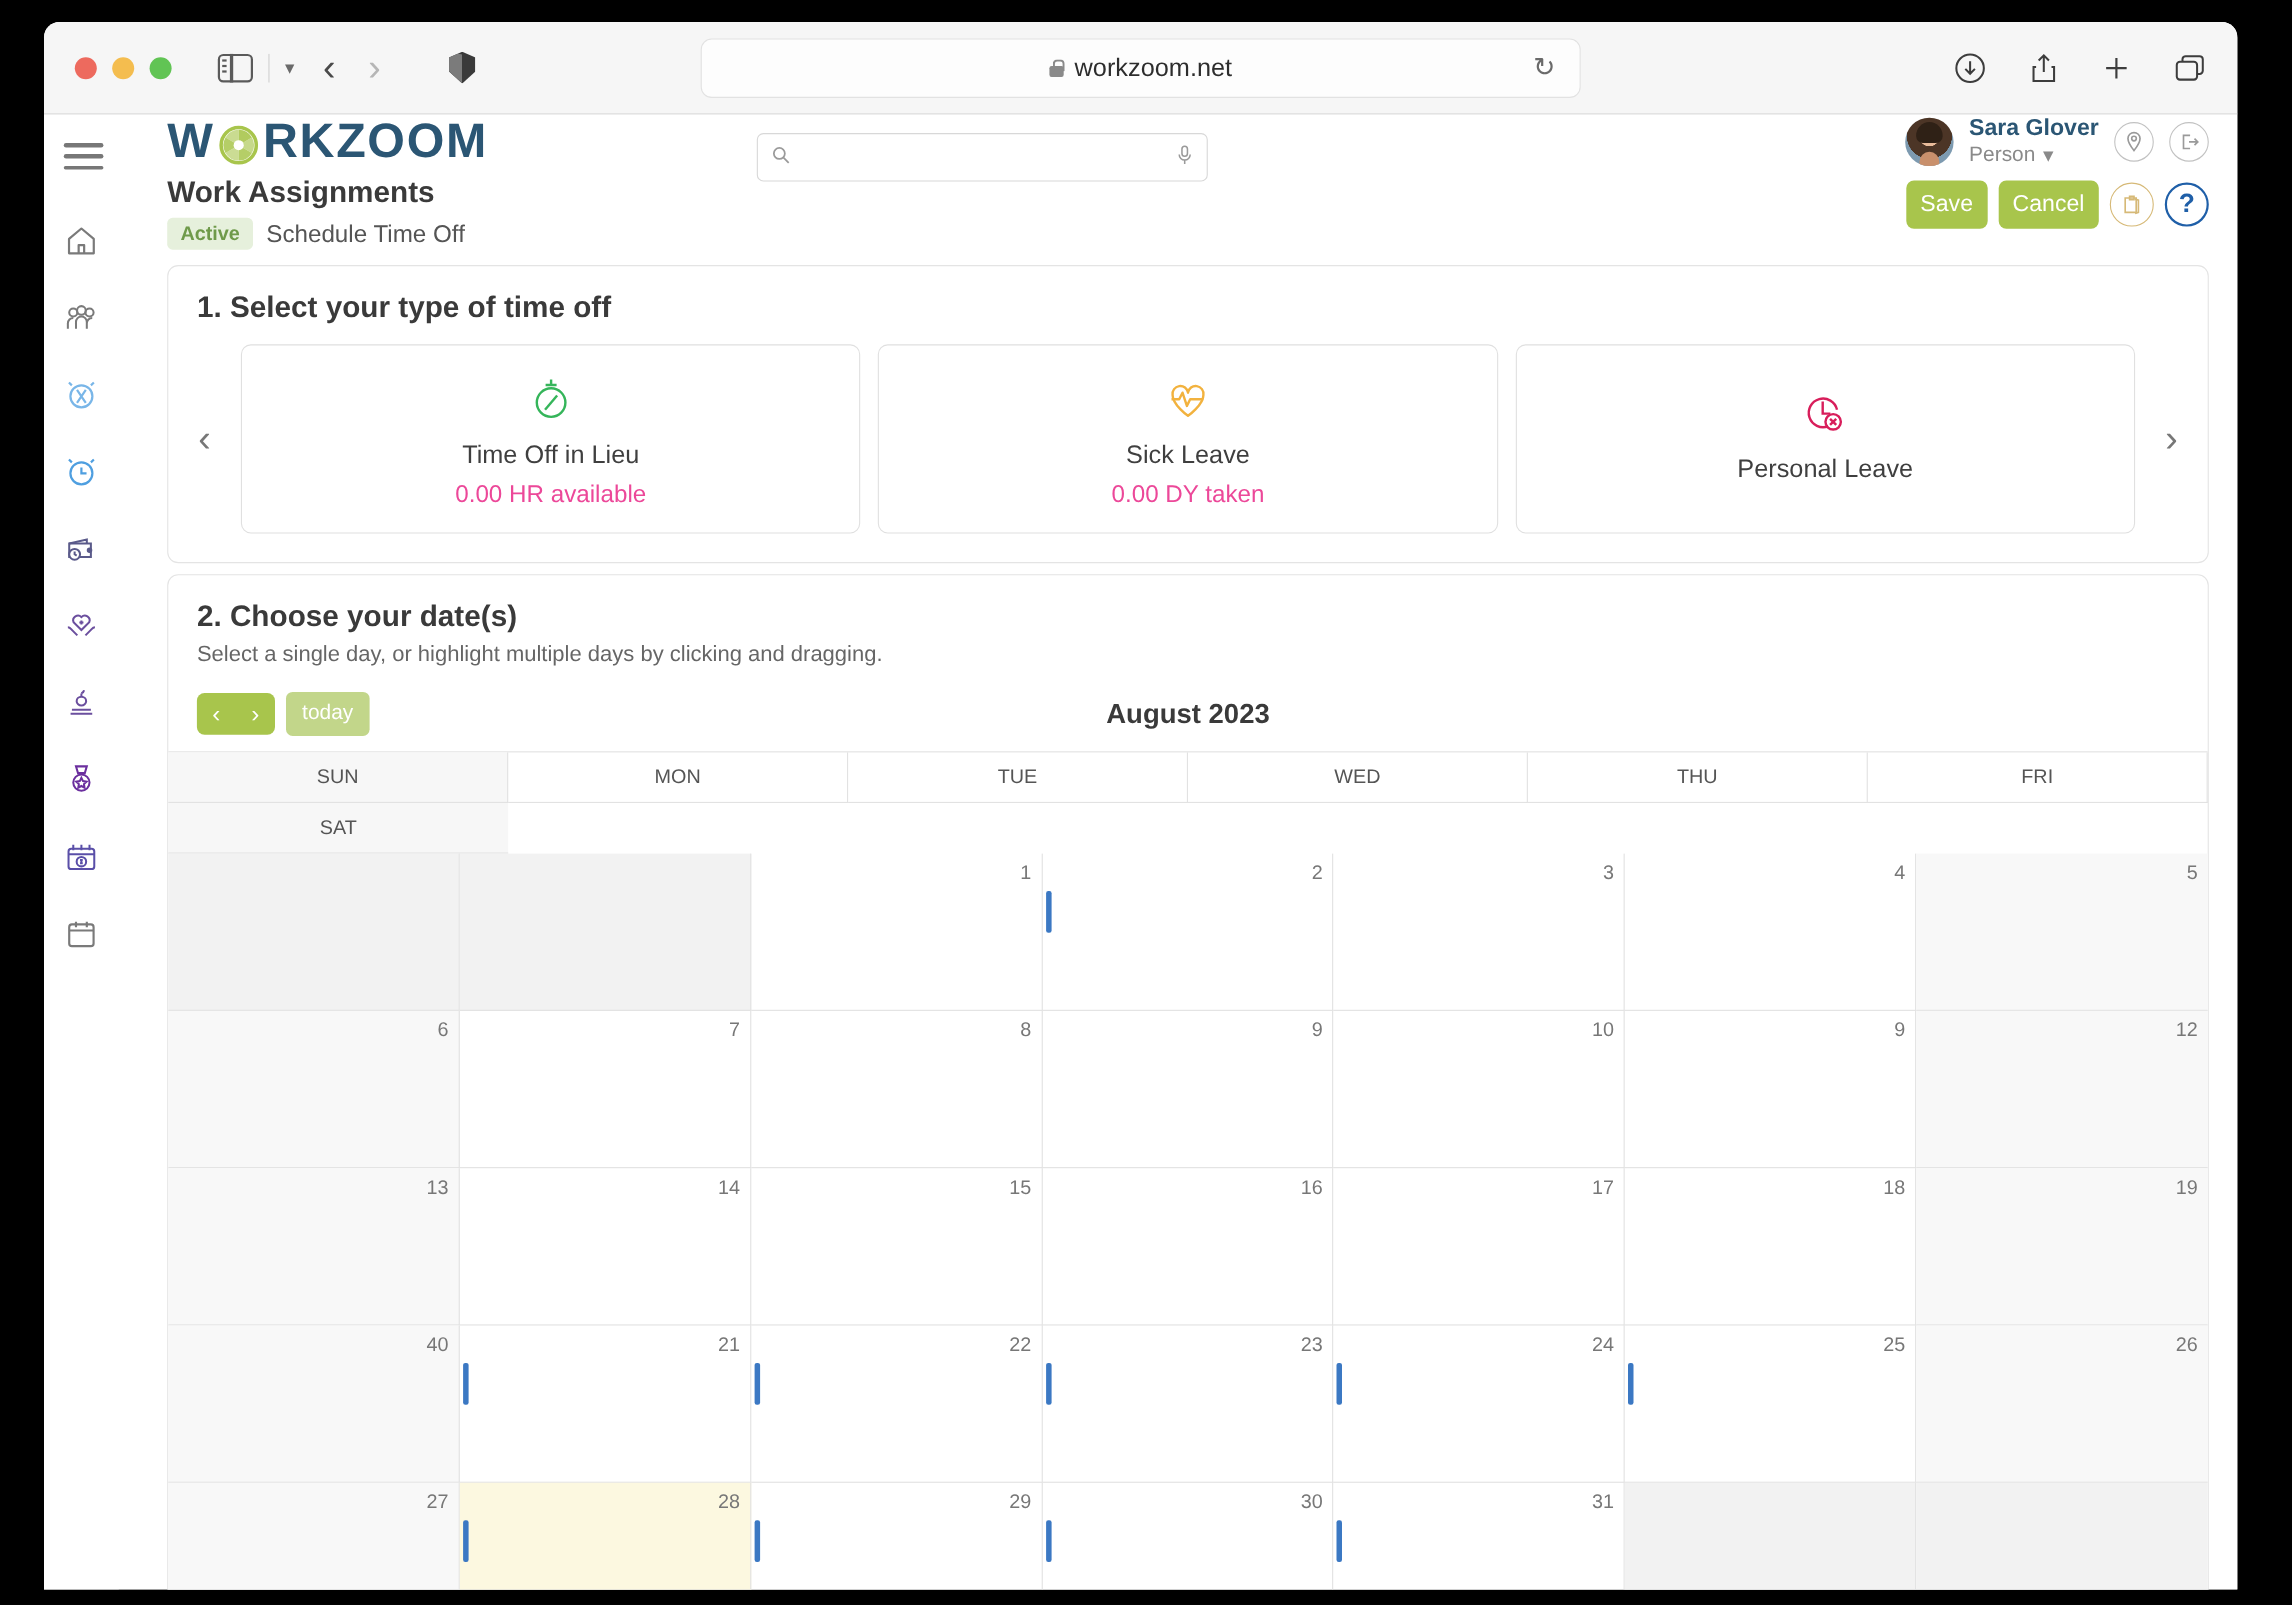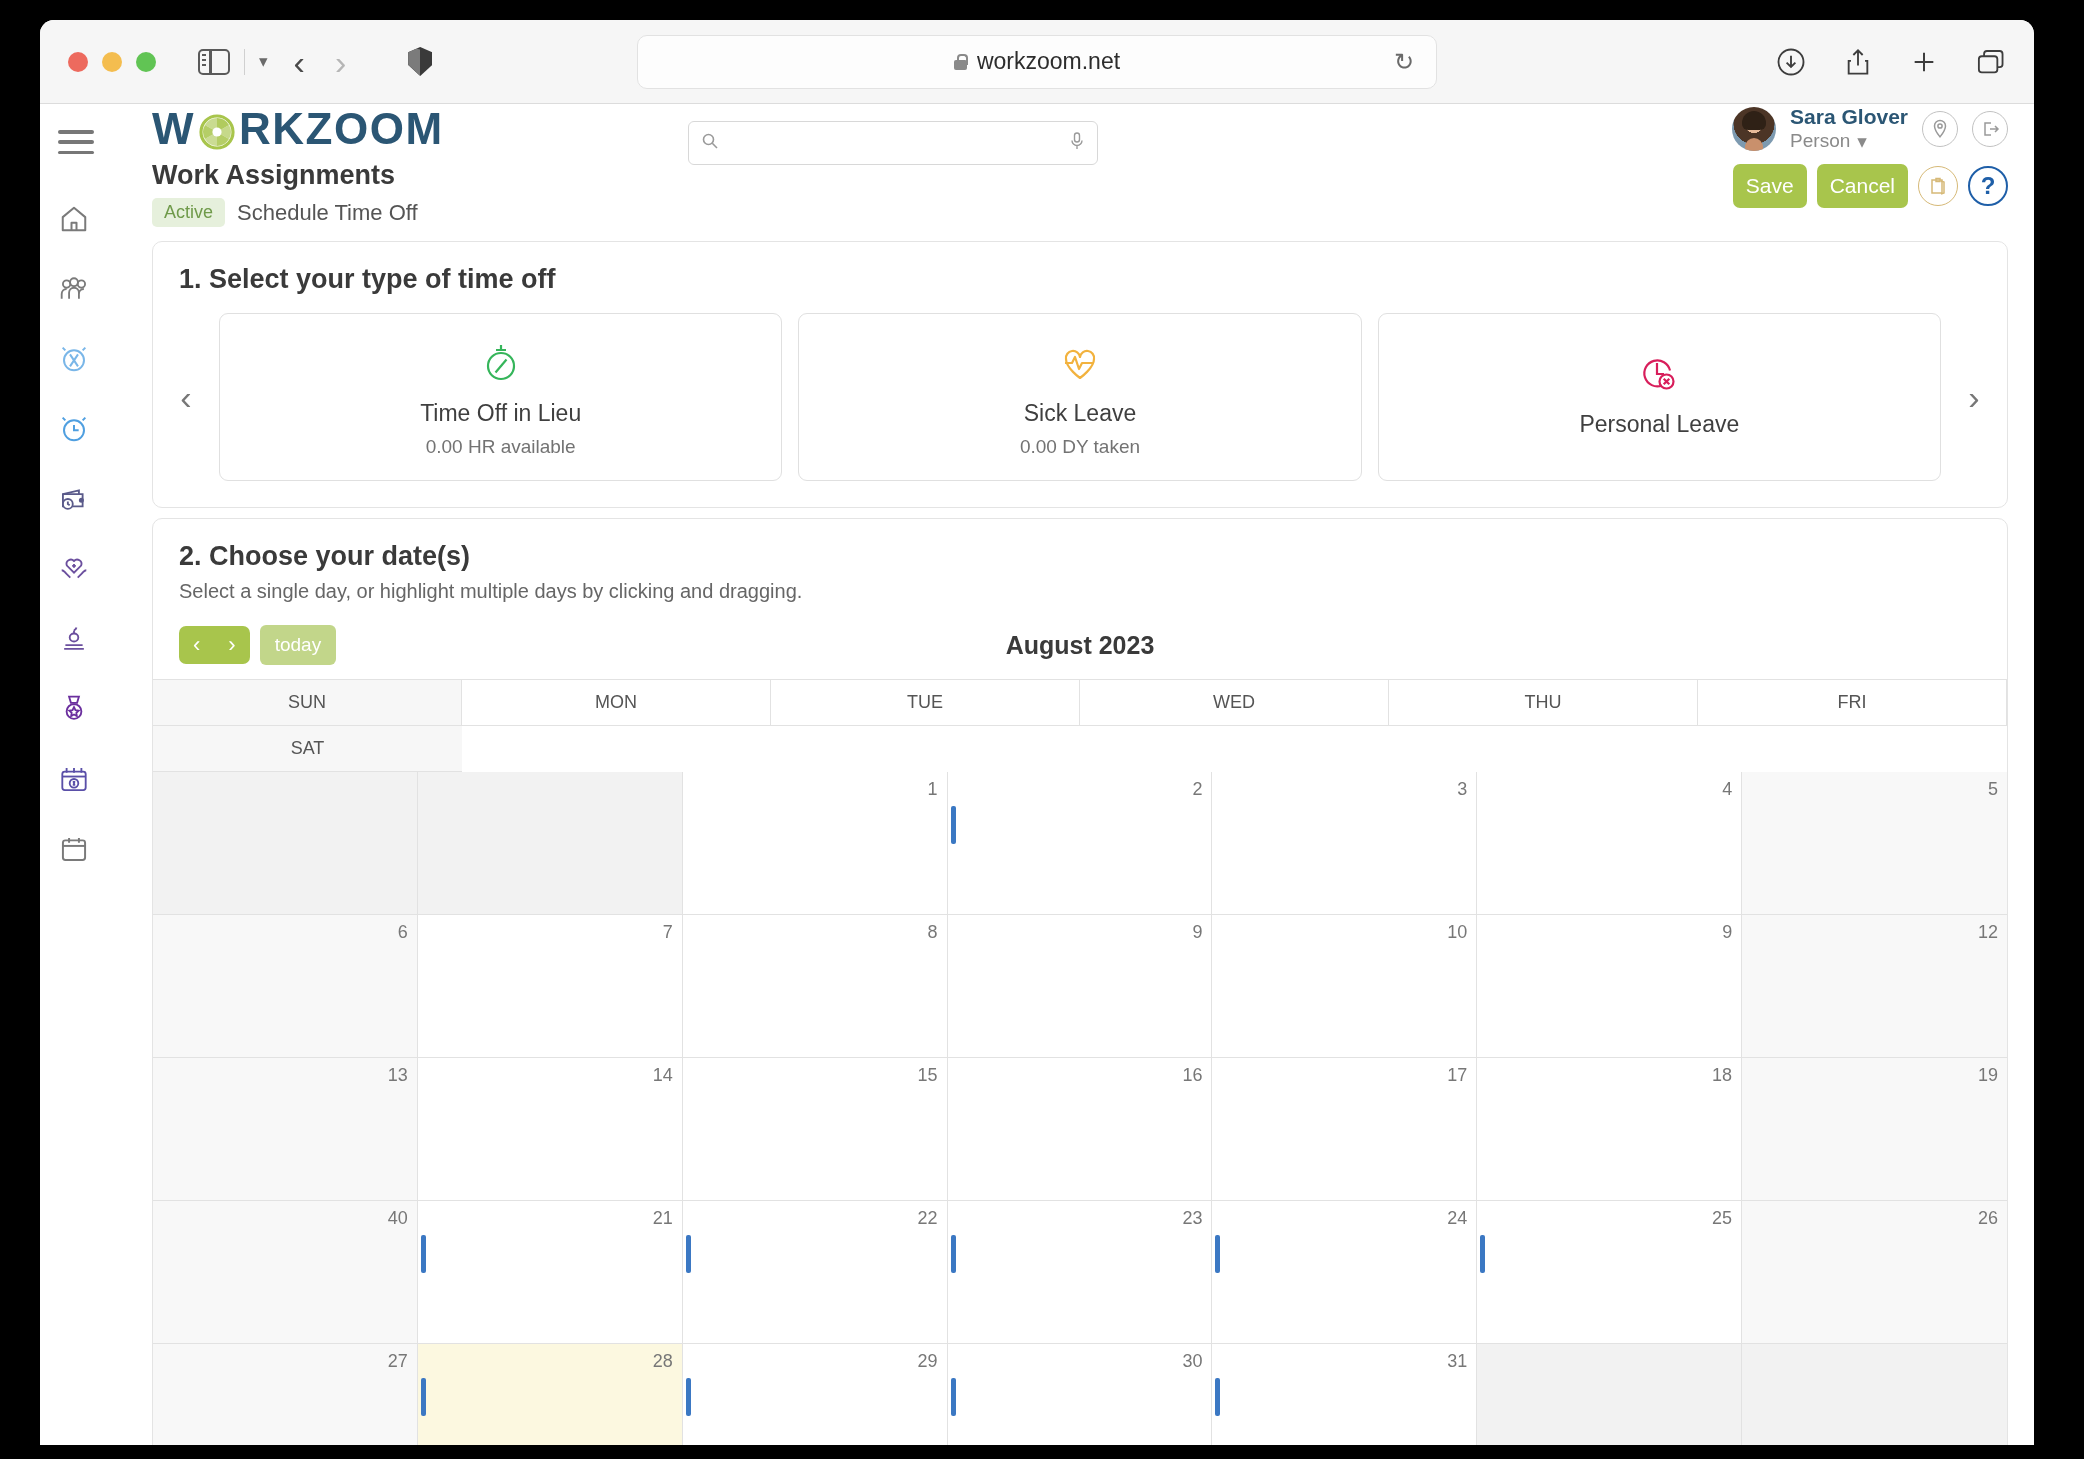--- a/index.html
+++ b/index.html
@@ -131,21 +131,21 @@
   .avatar::before { content:""; position:absolute; left:10px; top:4px; width:24px; height:19px; background:#2f2116; border-radius:12px 12px 6px 6px; }
   .avatar::after { content:""; position:absolute; left:13px; bottom:0; width:18px; height:13px; background:#c9906c; border-radius:9px 9px 0 0; }
   .uname { font-size: 21px; font-weight: 700; color: #2b5674; line-height: 1.15; }
   .urole { font-size: 19px; color: #8a8a8a; display: flex; align-items: center; gap: 7px; }
   .circbtn { width: 36px; height: 36px; border-radius: 50%; border: 1.6px solid #c2c2c2; display: flex; align-items: center; justify-content: center; }
 
   
   .titlerow { padding: 6px 26px 4px 44px; display: flex; align-items: flex-start; gap: 20px; }
   .ptitle { font-size: 27px; font-weight: 700; color: #3a3a3a; }
   .subrow { display: flex; align-items: center; gap: 12px; margin-top: 7px; }
-  .badge { background: #e6f0dc; color: #6f9a4a; font-size: 18px; padding: 4px 12px; border-radius: 5px; }
+  .badge { background: #e6f0dc; color: #6f9a4a; font-size: 18px; padding: 4px 12px; border-radius: 5px; font-weight: bold; }
   .subtitle { font-size: 22px; color: #555; }
   .actions { margin-left: auto; display: flex; align-items: center; gap: 10px; padding-top: 4px; }
   .btn { border: none; border-radius: 7px; font-size: 21px; color: #fff; padding: 10px 13px; cursor: pointer; font-family: "Liberation Sans", sans-serif; }
   .btn.save { background: #a8c54c; }
   .btn.cancel { background: #a8c54c; }
   .icobtn { width: 40px; height: 40px; border-radius: 50%; display:flex; align-items:center; justify-content:center; }
   .icobtn.notes { border: 1.8px solid #d6b977; }
   .icobtn.help { border: 2.2px solid #1f5fa8; color: #1f5fa8; font-size: 24px; font-weight: 700; }
 
   
@@ -161,21 +161,21 @@
   .car-arrow { width: 34px; flex: 0 0 34px; display: flex; align-items: center; justify-content: center; font-size: 34px; font-weight: 300; color: #777; cursor: pointer; }
   .cards { flex: 1; display: flex; gap: 16px; }
   .tcard {
     flex: 1; border: 1px solid #e0e0e0; border-radius: 9px; background: #fff;
     padding: 26px 10px 22px 10px;
     display: flex; flex-direction: column; align-items: center; justify-content: center;
     cursor: pointer; min-height: 168px;
   }
   .tcard .ticon { height: 46px; display: flex; align-items: center; justify-content: center; margin-bottom: 14px; }
   .tcard .tlabel { font-size: 23px; color: #3f3f3f; }
-  .tcard .tmeta { font-size: 19px; color: #737373; margin-top: 9px; }
+  .tcard .tmeta { font-size: 22px; color: #ec4899; margin-top: 9px; }
 
   
   .calctrl { display: flex; align-items: center; gap: 10px; padding: 22px 26px 14px 26px; position: relative; }
   .navgrp { display: flex; background: #a8c54c; border-radius: 7px; overflow: hidden; }
   .navgrp div { padding: 8px 14px; color: #fff; font-size: 22px; line-height: 1; cursor: pointer; }
   .todaybtn { background: #c2d68a; color: #fff; font-size: 19px; padding: 9px 15px; border-radius: 6px; cursor: pointer; }
   .calmonth { position: absolute; left: 0; right: 0; text-align: center; font-size: 25px; font-weight: 700; color: #3a3a3a; pointer-events: none; }
 
   .calgrid { border-top: 1px solid #e2e2e2; }
   .calhead { display: grid; grid-template-columns: repeat(6, 1fr); }

